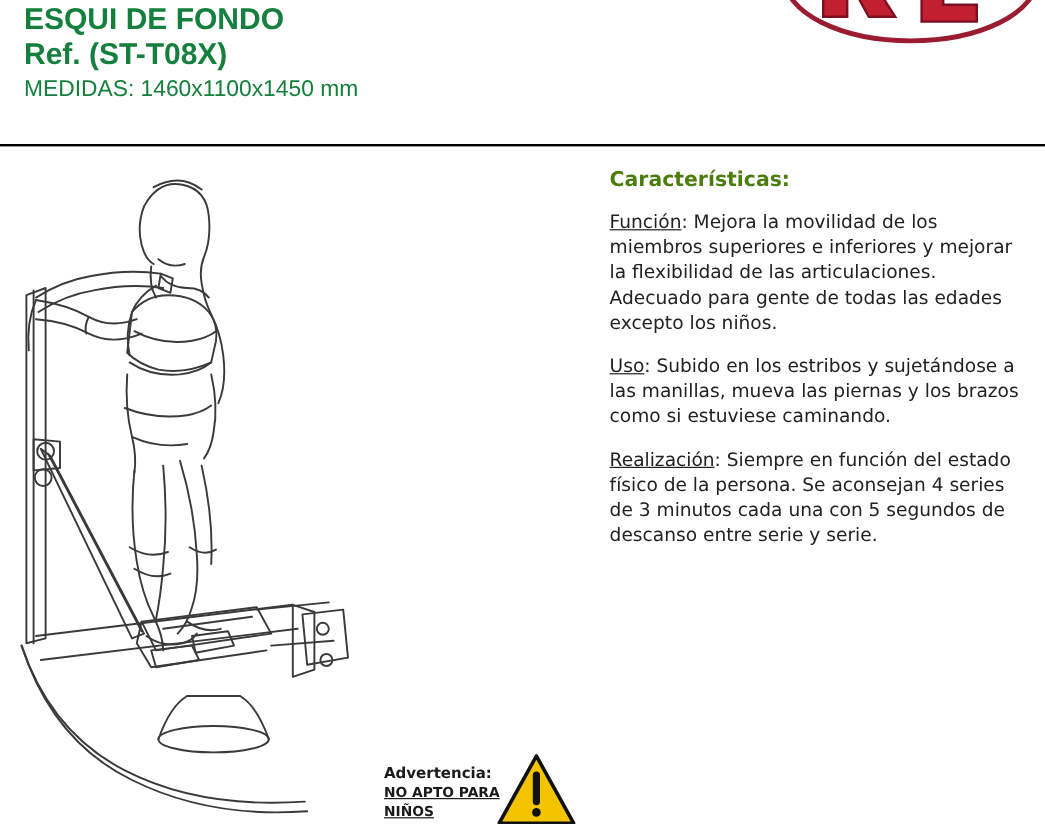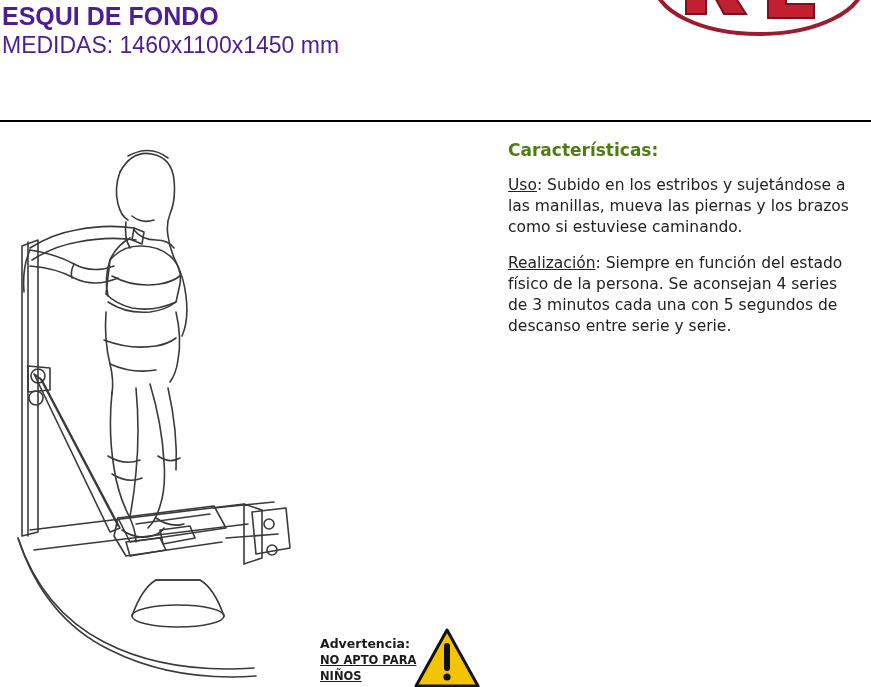--- a/index.html
+++ b/index.html
@@ -23,34 +23,34 @@
   
   .header {
     position: absolute;
     left: 0;
     top: 0;
     width: 871px;
     height: 118px;
   }
   .title-block {
     position: absolute;
-    left: 2px;
+    left: 20px;
     top: 2px;
-    color: #4c1d95;
+    color: #15803d;
     font-weight: bold;
     font-size: 25px;
     line-height: 29px;
     letter-spacing: 0px;
   }
   .title-line {
     white-space: nowrap;
   }
   .title-line.measures {
     font-weight: normal;
-    font-size: 23px;
+    font-size: 19px;
   }
 
   
   .logo {
     position: absolute;
     left: 648px;
     top: -58px;
     width: 222px;
     height: 112px;
   }
@@ -139,20 +139,21 @@
 </style>
 </head>
 <body>
 
 <div class="page">
 
   <div class="header">
 
     <div class="title-block">
       <div class="title-line">ESQUI DE FONDO</div>
+      <div class="title-line">Ref. (ST-T08X)</div>
       <div class="title-line measures">MEDIDAS: 1460x1100x1450 mm</div>
     </div>
 
     <div class="logo">
       <svg width="222" height="112" viewBox="0 0 222 112">
         <ellipse cx="111" cy="40" rx="105" ry="52" fill="none" stroke="#9b1b30" stroke-width="4"></ellipse>
         <g fill="#c02030" stroke="#7d0f22" stroke-width="2">
           <path d="M70 18 h24 a16 16 0 0 1 0 32 h-10 l14 22 h-22 l-12 -22 h-6 v22 h-20 v-54 z"></path>
           <path d="M120 18 h44 v14 h-26 v8 h22 v12 h-22 v10 h28 v14 h-46 z"></path>
         </g>
@@ -239,20 +240,23 @@
         <path d="M126 416 l34 -4 l6 12 l-36 6 z"></path>
         <path d="M156 392 q14 10 28 6"></path>
         <path d="M160 404 l30 -4 l5 12 l-32 6 z"></path>
       </g>
     </svg>
   </div>
 
   <div class="text-col">
     <div class="char-heading">Características:</div>
 
+    <div class="para">
+      <span class="lead">Función</span><span>: Mejora la movilidad de los miembros superiores e inferiores y mejorar la flexibilidad de las articulaciones. Adecuado para gente de todas las edades excepto los niños.</span>
+    </div>
 
     <div class="para">
       <span class="lead">Uso</span><span>: Subido en los estribos y sujetándose a las manillas, mueva las piernas y los brazos como si estuviese caminando.</span>
     </div>
 
     <div class="para">
       <span class="lead">Realización</span><span>: Siempre en función del estado físico de la persona. Se aconsejan 4 series de 3 minutos cada una con 5 segundos de descanso entre serie y serie.</span>
     </div>
 
   </div>

